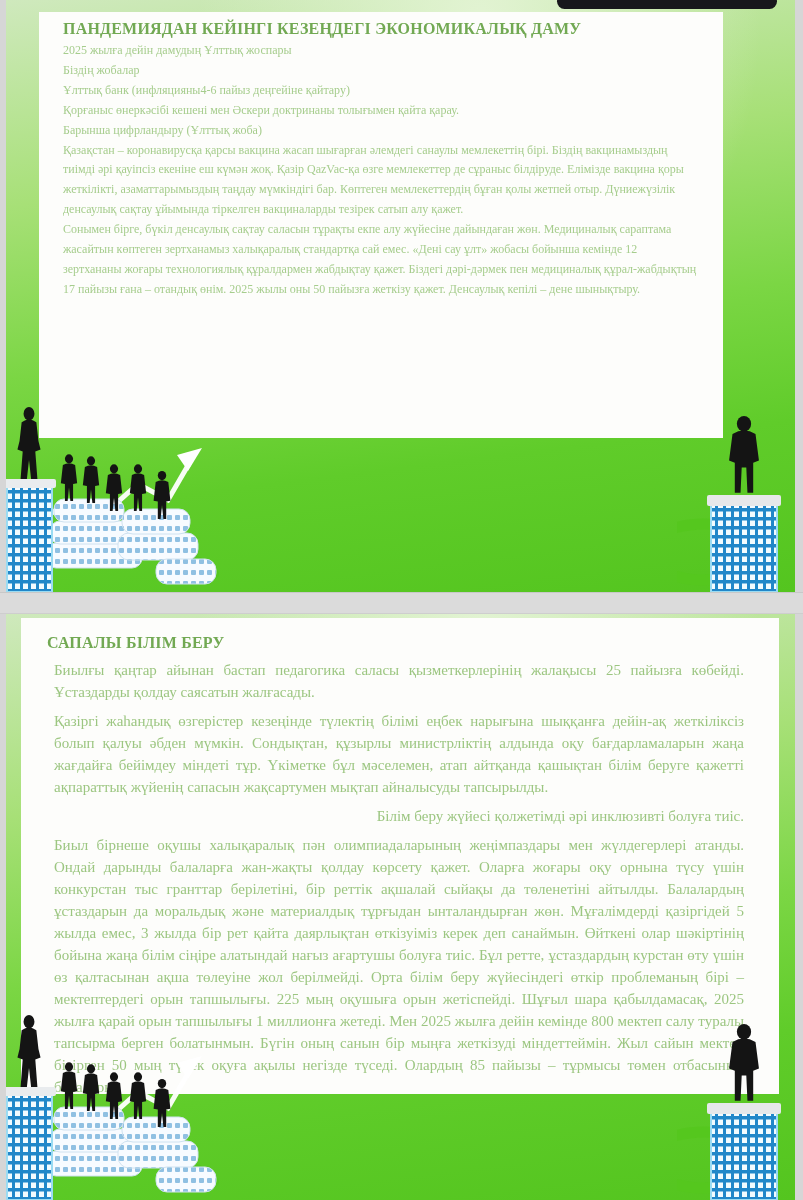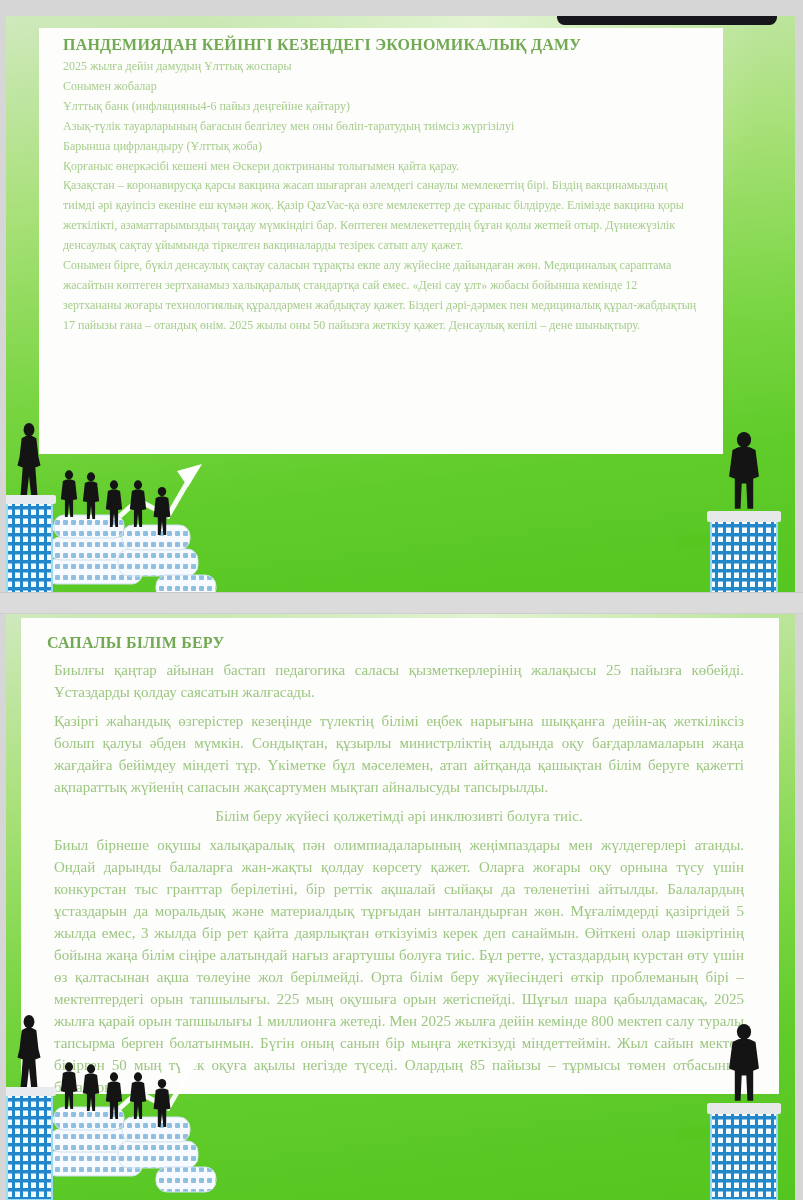--- a/index.html
+++ b/index.html
@@ -2,51 +2,50 @@
 <html><head>
 <meta charset="utf-8">
 <style>
   html,body{margin:0;padding:0;}
   .canvas{position:relative;width:803px;height:1200px;background:#d6d6d6;overflow:hidden;
           font-family:"Liberation Serif",serif;}
   .slide{position:absolute;left:6px;width:789px;overflow:hidden;
          background:
            radial-gradient(ellipse at 60% 4%, rgba(230,245,216,.9) 0%, rgba(230,245,216,0) 42%),
            linear-gradient(173deg,#cfe9bd 0%,#a7e077 30%,#7bd644 55%,#60cc2a 75%,#54c51f 100%);}
-  .slide1{top:16px;height:592px;}
+  .slide1{top:0;height:592px;}
   .slide2{top:612px;height:588px;}
   .band{position:absolute;left:0;top:592px;width:803px;height:20px;background:#dbdbdb;
         border-top:1px solid #c8c8c8;border-bottom:1px solid #cecece;z-index:4;}
   .whitebox{position:absolute;background:#fdfdfb;z-index:1;overflow:hidden;box-sizing:border-box;}
   .box1{left:33px;top:12px;width:684px;height:426px;padding:8px 26px 0 24px;}
   .box2{left:15px;top:6px;width:758px;height:476px;padding:16px 28px 0 26px;}
   .title{font-weight:bold;font-size:16px;letter-spacing:.2px;color:#72a953;margin:0 0 3px 0;}
   .box1 p{margin:0;font-size:12px;line-height:19.9px;color:#a6cd8d;}
   .box2 p{margin:7px;font-size:15px;line-height:22px;color:#9cc681;text-align:justify;}
-  .box2 .noj{text-align:center;}
+  .box2 .noj{text-align:right;}
   .decor{position:absolute;bottom:0;z-index:2;line-height:0;}
   .decor-left{left:0;width:240px;height:190px;}
   .decor-right{right:0;width:118px;height:190px;}
   .notch{position:absolute;left:551px;top:-6px;width:220px;height:15px;border-radius:10px;
          background:#17171b;z-index:6;}
 </style>
 </head>
 <body>
 
 <div class="canvas">
 
   <div class="slide slide1">
     <div class="whitebox box1">
       <div class="title">ПАНДЕМИЯДАН КЕЙІНГІ КЕЗЕҢДЕГІ ЭКОНОМИКАЛЫҚ ДАМУ</div>
       <p>2025 жылға дейін дамудың Ұлттық жоспары</p>
-      <p>Сонымен жобалар</p>
+      <p>Біздің жобалар</p>
       <p>Ұлттық банк (инфляцияны4-6 пайыз деңгейіне қайтару)</p>
-      <p>Азық-түлік тауарларының бағасын белгілеу мен оны бөліп-таратудың тиімсіз жүргізілуі</p>
+      <p>Қорғаныс өнеркәсібі кешені мен Әскери доктринаны толығымен қайта қарау.</p>
       <p>Барынша цифрландыру (Ұлттық жоба)</p>
-      <p>Қорғаныс өнеркәсібі кешені мен Әскери доктринаны толығымен қайта қарау.</p>
       <p>Қазақстан – коронавирусқа қарсы вакцина жасап шығарған әлемдегі санаулы мемлекеттің бірі. Біздің вакцинамыздың тиімді әрі қауіпсіз екеніне еш күмән жоқ. Қазір QazVac-қа өзге мемлекеттер де сұраныс білдіруде. Елімізде вакцина қоры жеткілікті, азаматтарымыздың таңдау мүмкіндігі бар. Көптеген мемлекеттердің бұған қолы жетпей отыр. Дүниежүзілік денсаулық сақтау ұйымында тіркелген вакциналарды тезірек сатып алу қажет.</p>
       <p>Сонымен бірге, бүкіл денсаулық сақтау саласын тұрақты екпе алу жүйесіне дайындаған жөн. Медициналық сараптама жасайтын көптеген зертханамыз халықаралық стандартқа сай емес. «Дені сау ұлт» жобасы бойынша кемінде 12 зертхананы жоғары технологиялық құралдармен жабдықтау қажет. Біздегі дәрі-дәрмек пен медициналық құрал-жабдықтың 17 пайызы ғана – отандық өнім. 2025 жылы оны 50 пайызға жеткізу қажет. Денсаулық кепілі – дене шынықтыру.</p>
     </div>
     <div class="decor decor-left"><svg viewBox="0 0 240 190" width="240" height="190" xmlns="http://www.w3.org/2000/svg">
  <defs>
   <pattern id="bwl0" width="8" height="9" patternUnits="userSpaceOnUse">
     <rect width="8" height="9" fill="#2187c9"></rect>
               <rect x="1" y="1.5" width="5" height="5.5" fill="#f2fbff"></rect>
             </pattern>
   <pattern id="stl0" width="8" height="11" patternUnits="userSpaceOnUse">

